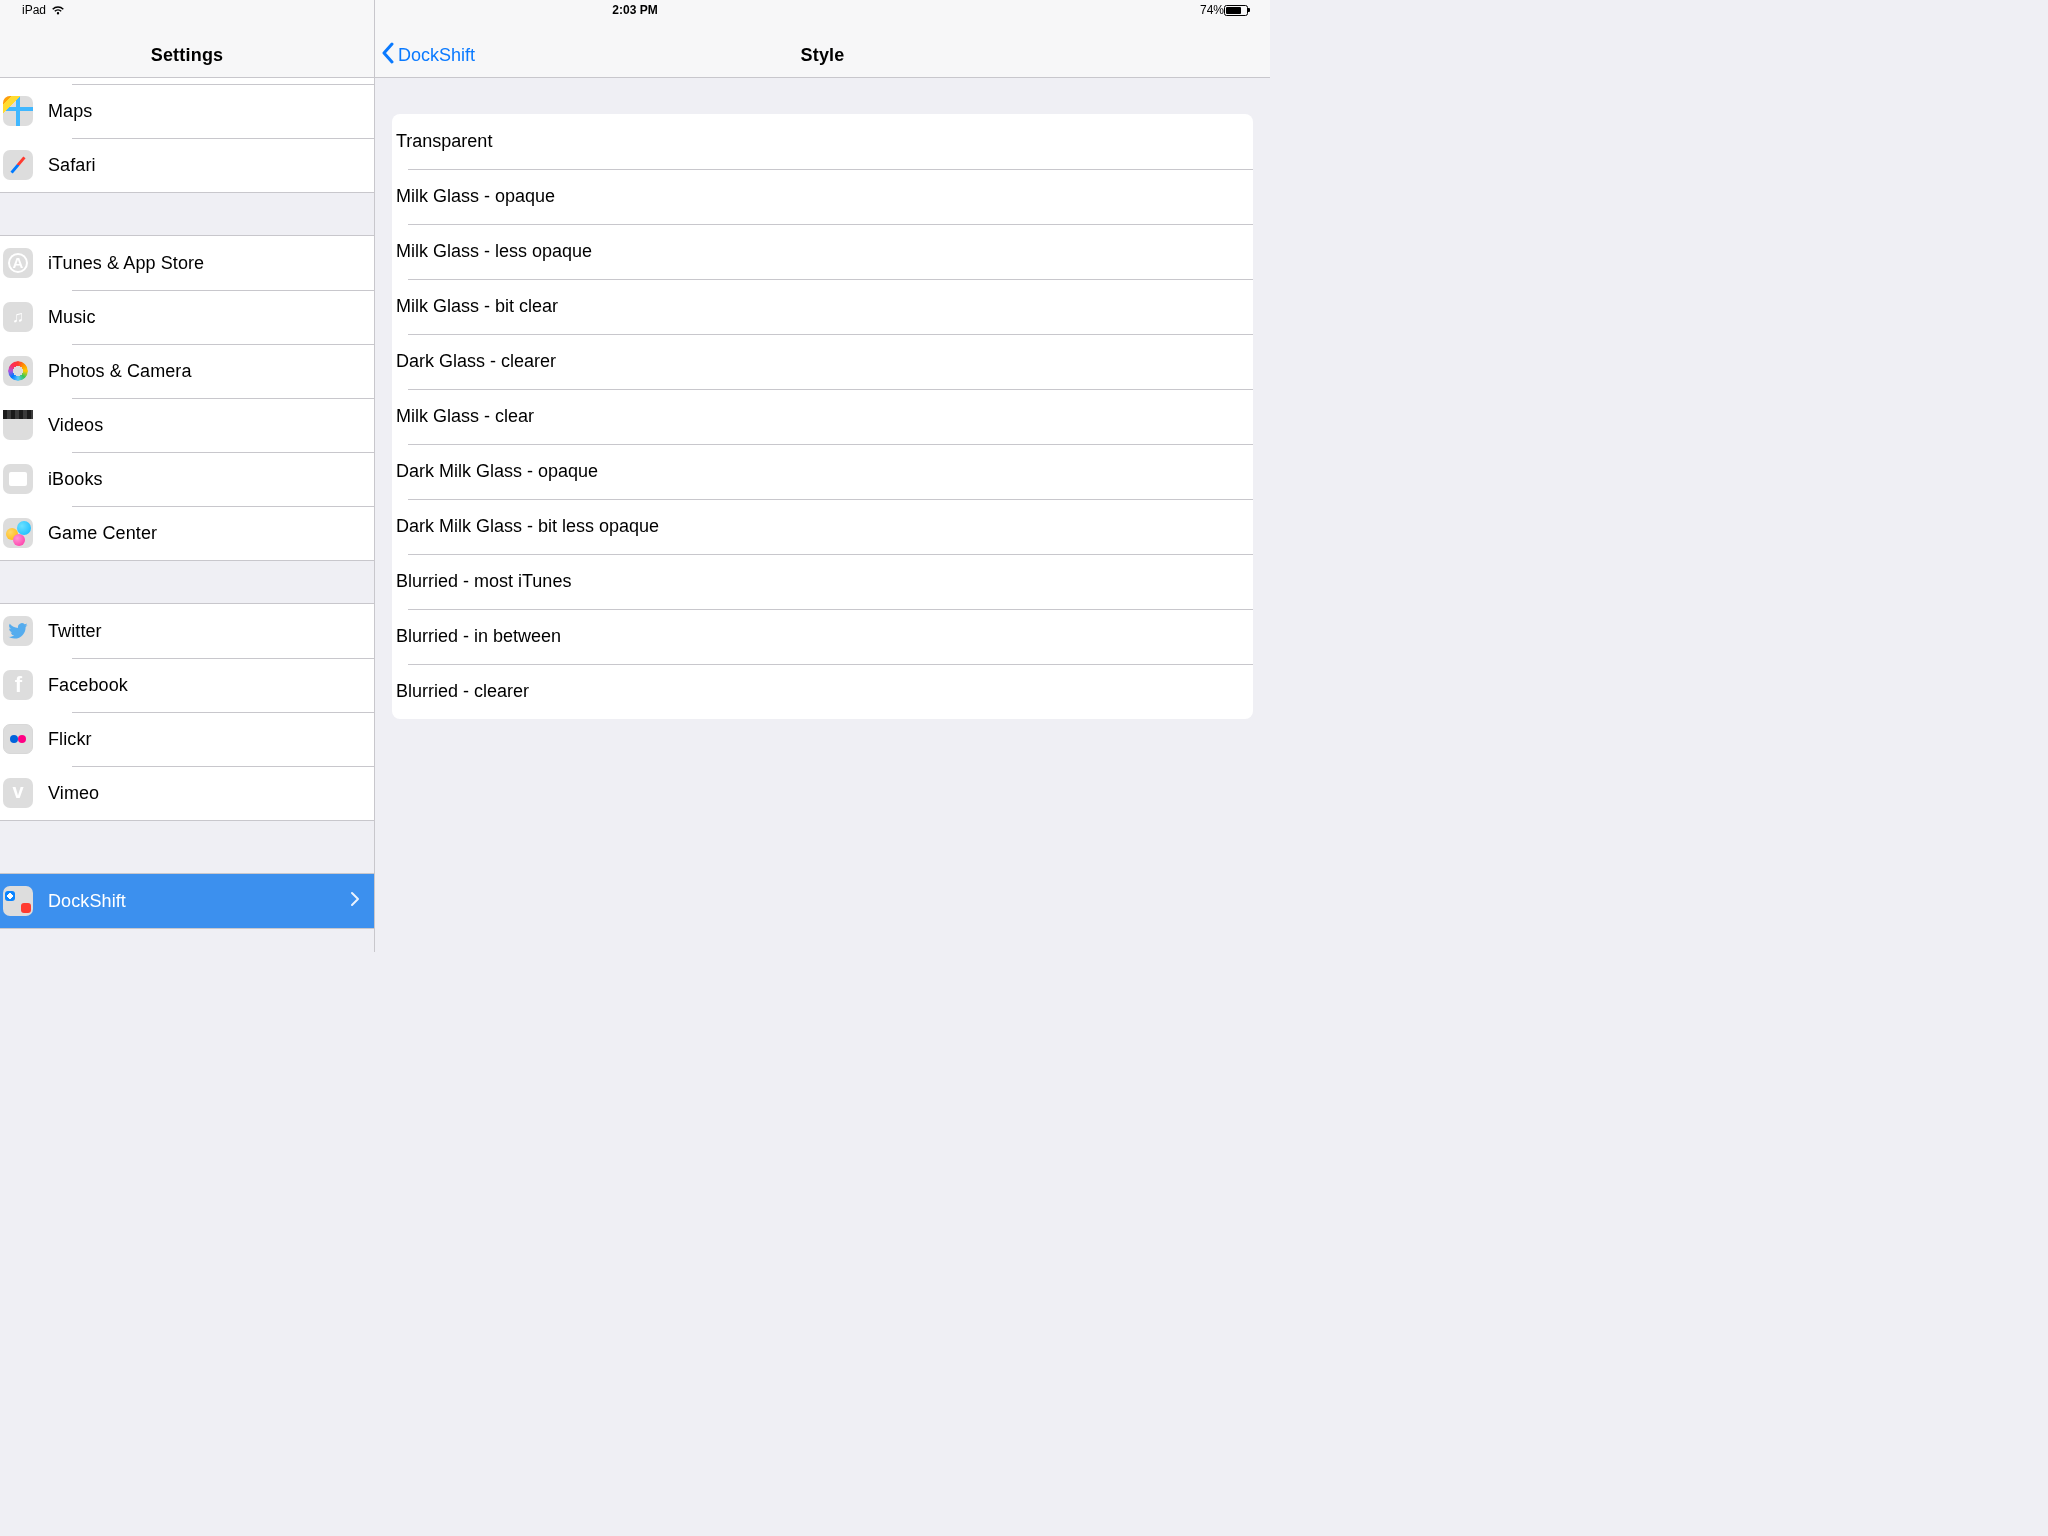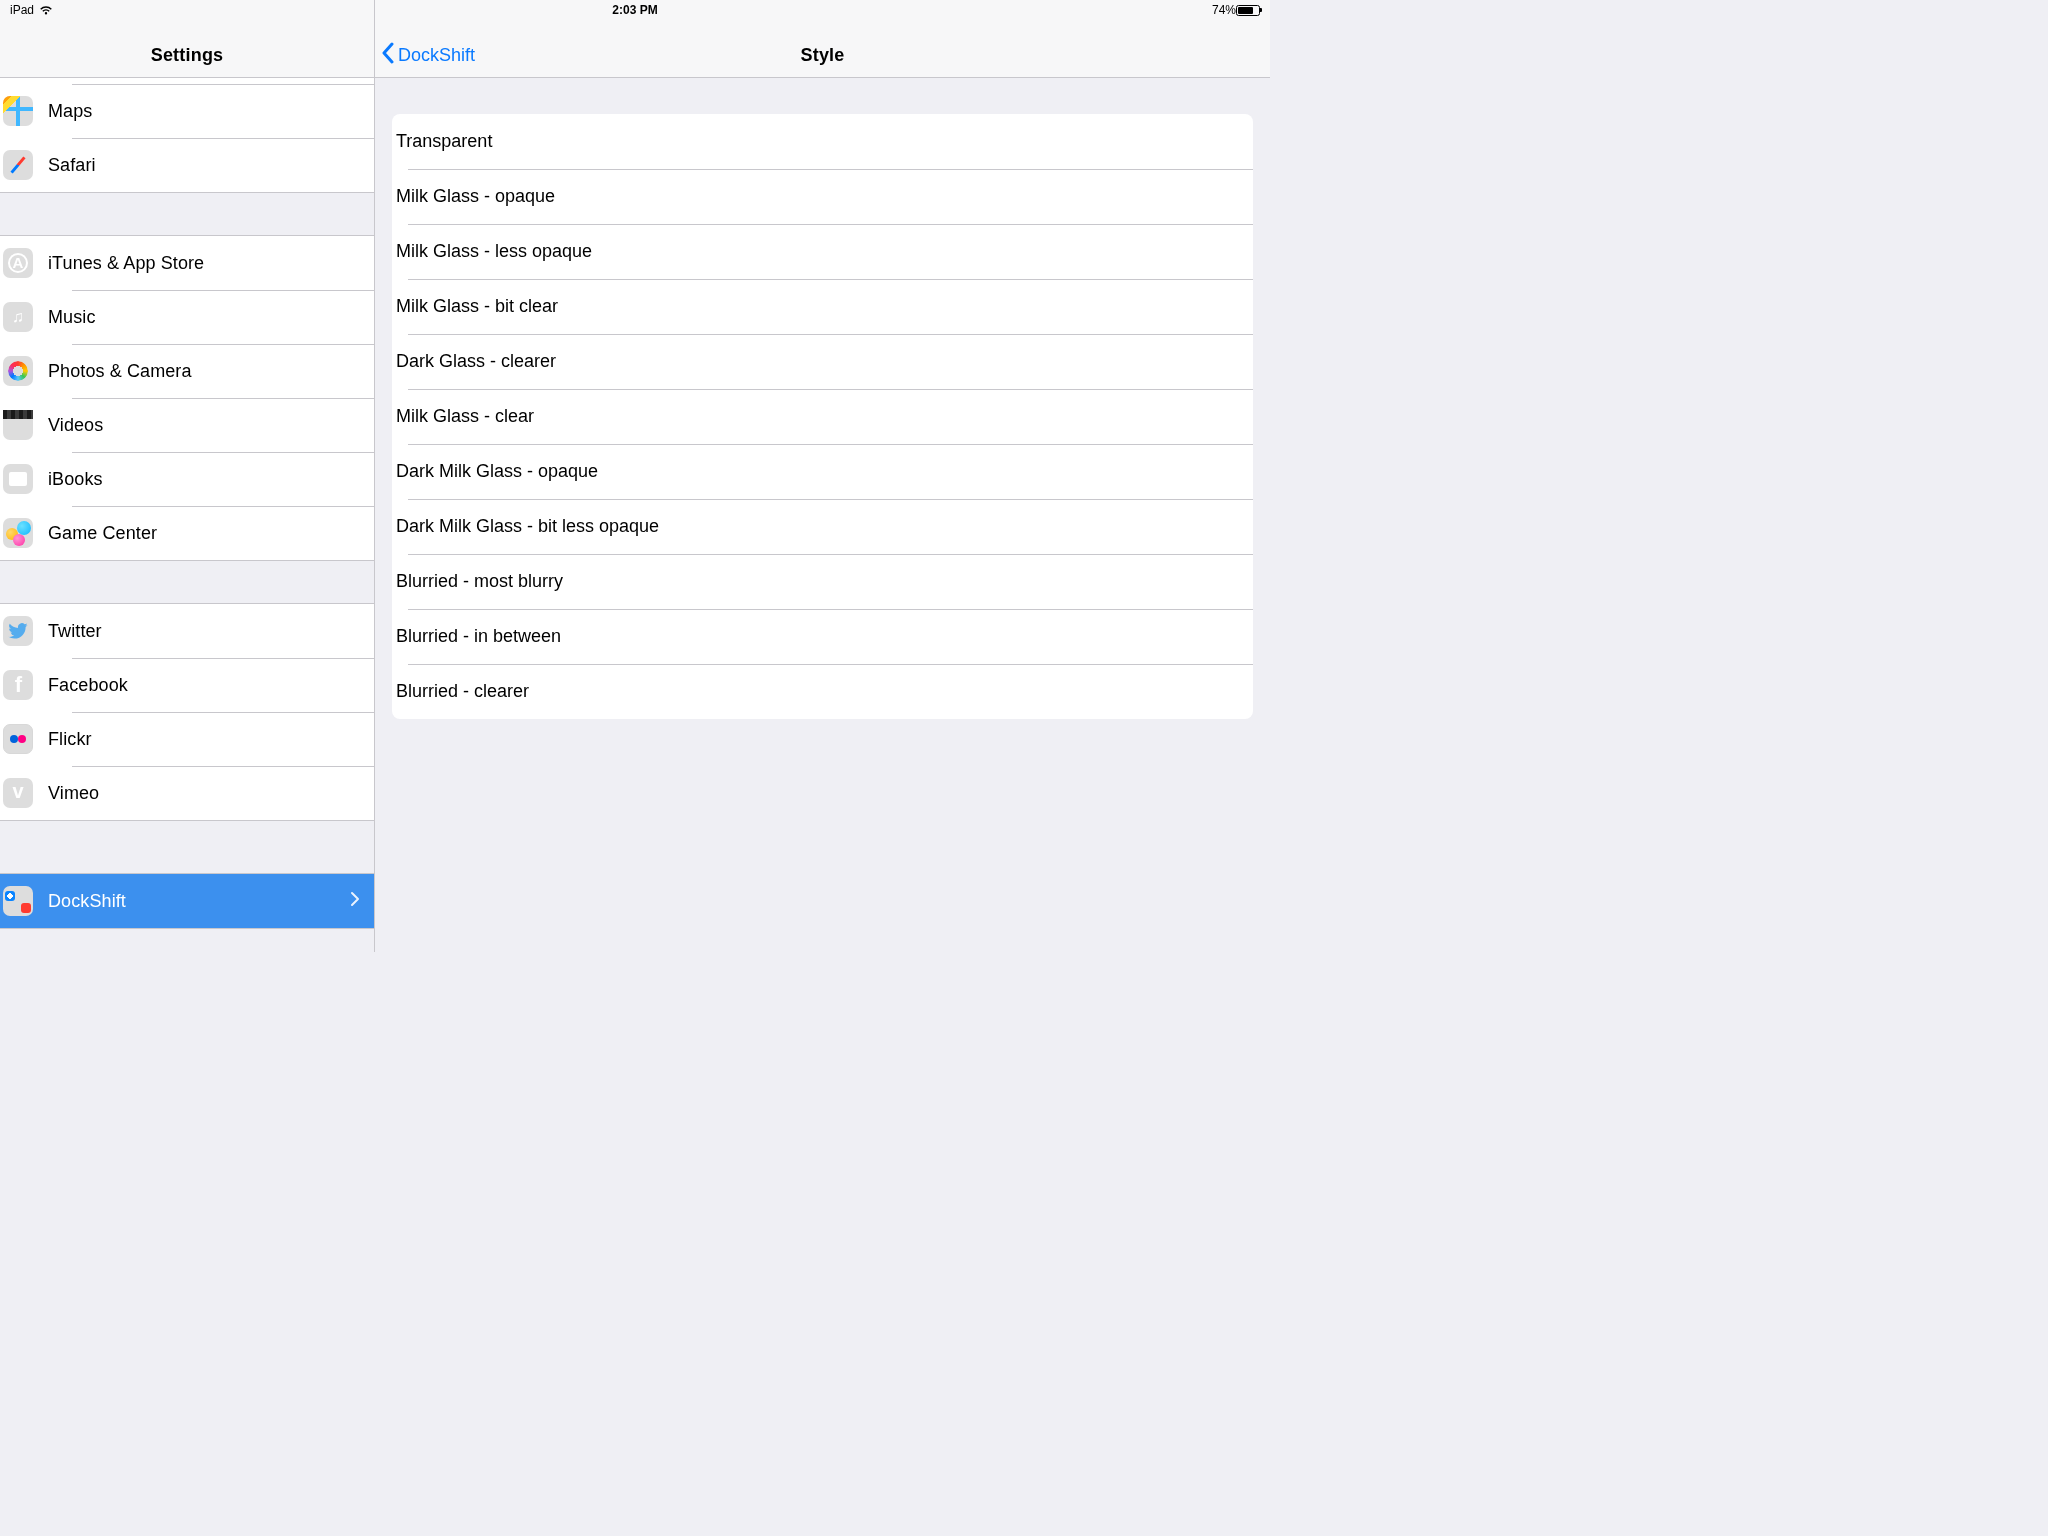--- a/index.html
+++ b/index.html
@@ -22,21 +22,21 @@
   
   .status-bar {
     position: absolute;
     top: 0; left: 0; right: 0;
     height: 20px;
     display: flex;
     align-items: center;
     font-size: 12px;
     font-weight: 500;
     z-index: 10;
-    padding: 0 10px;
+    padding: 0 22px;
   }
   .status-left { display: flex; align-items: center; gap: 5px; }
   .status-center { position: absolute; left: 50%; transform: translateX(-50%); font-weight: 600; }
   .status-right { margin-left: auto; display: flex; gap: 0; }
   .wifi-icon svg { display: block; }
   .battery { display: flex; align-items: center; gap: 3px; }
   .battery-shell {
     width: 24px; height: 11px; border: 1px solid #000; border-radius: 2.5px; position: relative;
   }
   .battery-shell::after {
@@ -337,21 +337,21 @@
             <div class="opt-row">
               <div class="olabel">Milk Glass - clear</div>
             </div>
             <div class="opt-row">
               <div class="olabel">Dark Milk Glass - opaque</div>
             </div>
             <div class="opt-row">
               <div class="olabel">Dark Milk Glass - bit less opaque</div>
             </div>
             <div class="opt-row">
-              <div class="olabel">Blurried - most blurry</div>
+              <div class="olabel">Blurried - most iTunes</div>
             </div>
             <div class="opt-row">
               <div class="olabel">Blurried - in between</div>
             </div>
             <div class="opt-row">
               <div class="olabel">Blurried - clearer</div>
             </div>
           </div>
       </div>
     </div>

